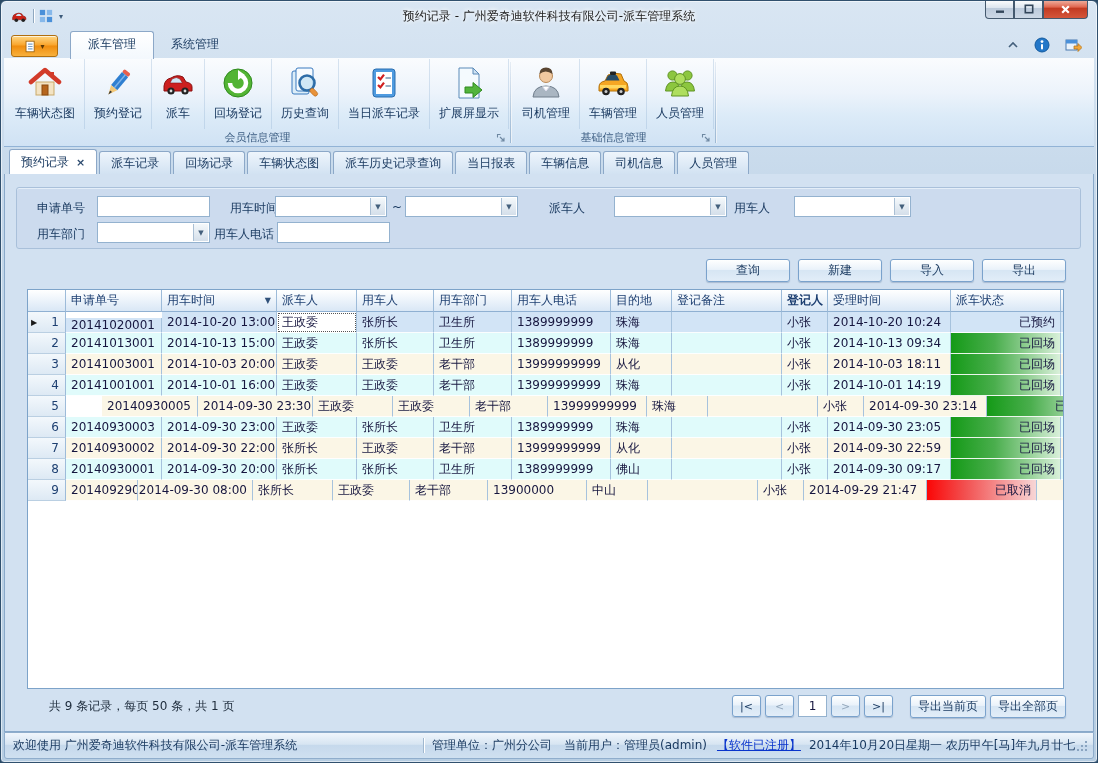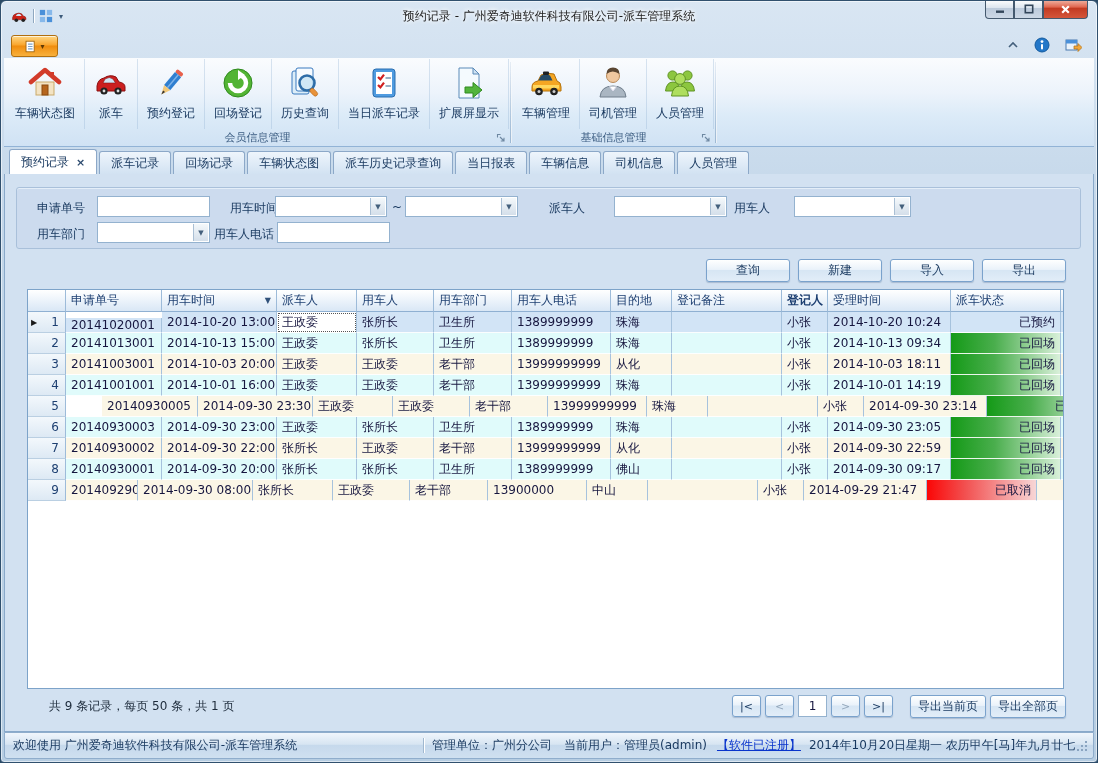--- a/index.html
+++ b/index.html
@@ -164,20 +164,24 @@
       <span class="icon">
         <svg width="13" height="13" viewBox="0 0 16 16">
             <rect x="2.5" y="1.5" width="10" height="13" fill="#fff" stroke="#9a5f08"></rect>
             <line x1="5" y1="5" x2="10.5" y2="5" stroke="#7da3c9" stroke-width="1.4"></line>
             <line x1="5" y1="8" x2="10.5" y2="8" stroke="#7da3c9" stroke-width="1.4"></line>
             <line x1="5" y1="11" x2="10.5" y2="11" stroke="#7da3c9" stroke-width="1.4"></line>
           </svg>
       </span>
       <span class="drop">▾</span>
     </div>
+    <div style="display:flex;align-items:flex-end;margin-left:12px;">
+        <div class="rtab active">派车管理</div>
+        <div class="rtab">系统管理</div>
+      </div>
     <div class="ribbon-right">
       <span class="icon">
           <svg width="12" height="8" viewBox="0 0 12 8">
             <path d="M2 6 L6 2 L10 6" stroke="#44607c" stroke-width="1.6" fill="none"></path>
           </svg>
         </span>
       <span class="icon">
           <svg width="16" height="16" viewBox="0 0 16 16">
             <circle cx="8" cy="8" r="7" fill="#2377c8" stroke="#135a9e"></circle>
             <circle cx="8" cy="4.6" r="1.4" fill="#fff"></circle>
@@ -204,43 +208,43 @@
                 <rect x="8" y="16" width="18" height="13" fill="#f3e3c3" stroke="#c9a96a"></rect>
                 <rect x="14" y="19" width="6" height="10" fill="#b5651d" stroke="#8a4a10"></rect>
                 <rect x="23" y="6" width="3" height="6" fill="#d23b2a"></rect>
               </svg>
             </span>
             <div class="rbtn-label">车辆状态图</div>
           </div>
           <div class="rbtn">
             <span class="icon">
               <svg viewBox="0 0 34 34" width="34" height="34">
-                <path d="M3 20 q1-7 7-8 q6-4 12-1 l3 5 q6 1 6 5 v4 h-28 z" fill="#cc1f1f" stroke="#8a1010"></path>
-                <path d="M11 13 q4.5-3 8 0 l2.5 4 h-12.5 z" fill="#cfe6f5" stroke="#8a1010" stroke-width=".6"></path>
-                <circle cx="10" cy="25" r="3.6" fill="#222"></circle>
-                <circle cx="24" cy="25" r="3.6" fill="#222"></circle>
-                <circle cx="10" cy="25" r="1.4" fill="#ddd"></circle>
-                <circle cx="24" cy="25" r="1.4" fill="#ddd"></circle>
-              </svg>
-            </span>
-            <div class="rbtn-label">派车</div>
-          </div>
-          <div class="rbtn">
-            <span class="icon">
-              <svg viewBox="0 0 34 34" width="34" height="34">
                 <g transform="rotate(40 17 17)">
                   <rect x="13" y="2" width="8" height="4" rx="1.5" fill="#e8604c"></rect>
                   <rect x="13" y="6" width="8" height="17" fill="#2f7fd0"></rect>
                   <rect x="16.6" y="6" width="1.4" height="17" fill="#7fb3e8"></rect>
                   <path d="M13 23 L17 32 L21 23 Z" fill="#f2c879"></path>
                   <path d="M15.7 27.8 L17 32 L18.3 27.8 Z" fill="#333"></path>
                 </g>
               </svg>
             </span>
             <div class="rbtn-label">预约登记</div>
+          </div>
+          <div class="rbtn">
+            <span class="icon">
+              <svg viewBox="0 0 34 34" width="34" height="34">
+                <path d="M3 20 q1-7 7-8 q6-4 12-1 l3 5 q6 1 6 5 v4 h-28 z" fill="#cc1f1f" stroke="#8a1010"></path>
+                <path d="M11 13 q4.5-3 8 0 l2.5 4 h-12.5 z" fill="#cfe6f5" stroke="#8a1010" stroke-width=".6"></path>
+                <circle cx="10" cy="25" r="3.6" fill="#222"></circle>
+                <circle cx="24" cy="25" r="3.6" fill="#222"></circle>
+                <circle cx="10" cy="25" r="1.4" fill="#ddd"></circle>
+                <circle cx="24" cy="25" r="1.4" fill="#ddd"></circle>
+              </svg>
+            </span>
+            <div class="rbtn-label">派车</div>
           </div>
           <div class="rbtn">
             <span class="icon">
               <svg viewBox="0 0 34 34" width="34" height="34">
                 <circle cx="17" cy="17" r="14" fill="#53b434"></circle>
                 <circle cx="17" cy="17" r="14" fill="none" stroke="#2f8a1e" stroke-width="1"></circle>
                 <path d="M17 9 a8 8 0 1 1 -8 8" fill="none" stroke="#fff" stroke-width="4.5" stroke-linecap="butt"></path>
                 <path d="M17 4 L17 14 L24 9 Z" fill="#fff"></path>
               </svg>
             </span>
@@ -289,42 +293,42 @@
             </svg>
           </span>
         </div>
       </div>
       <div class="rgroup-sep"></div>
       <div class="rgroup">
         <div class="rgroup-buttons">
           <div class="rbtn">
             <span class="icon">
               <svg viewBox="0 0 34 34" width="34" height="34">
+                <circle cx="17" cy="10" r="6.5" fill="#f0c8a0" stroke="#b88a5a"></circle>
+                <path d="M10.5 8 q6-5 13 0 q0-6.5-6.5-6.5 q-6.5 0-6.5 6.5z" fill="#5a4632"></path>
+                <path d="M4 31 q1-11 13-11 q12 0 13 11 z" fill="#aab6c2" stroke="#707e8c"></path>
+                <path d="M13.5 20.5 l3.5 4.5 3.5-4.5" fill="#fff" stroke="#dde"></path>
+              </svg>
+            </span>
+            <div class="rbtn-label">司机管理</div>
+          </div>
+          <div class="rbtn">
+            <span class="icon">
+              <svg viewBox="0 0 34 34" width="34" height="34">
                 <path d="M3 21 q0-5 6-6 l3-6 q6-3 13-1 l3 7 q4 1 4 6 v4 h-29 z" fill="#f5a623" stroke="#b4720a"></path>
                 <path d="M12 9.5 q5-2 9 0 l2.5 5 h-14 z" fill="#274b66"></path>
                 <rect x="14" y="5.5" width="6" height="3.5" rx="1" fill="#222"></rect>
                 <rect x="4" y="19" width="26" height="3.5" fill="#ffd75e"></rect>
                 <circle cx="10" cy="25.5" r="3.8" fill="#222"></circle>
                 <circle cx="25" cy="25.5" r="3.8" fill="#222"></circle>
                 <circle cx="10" cy="25.5" r="1.5" fill="#ccc"></circle>
                 <circle cx="25" cy="25.5" r="1.5" fill="#ccc"></circle>
               </svg>
             </span>
             <div class="rbtn-label">车辆管理</div>
-          </div>
-          <div class="rbtn">
-            <span class="icon">
-              <svg viewBox="0 0 34 34" width="34" height="34">
-                <circle cx="17" cy="10" r="6.5" fill="#f0c8a0" stroke="#b88a5a"></circle>
-                <path d="M10.5 8 q6-5 13 0 q0-6.5-6.5-6.5 q-6.5 0-6.5 6.5z" fill="#5a4632"></path>
-                <path d="M4 31 q1-11 13-11 q12 0 13 11 z" fill="#aab6c2" stroke="#707e8c"></path>
-                <path d="M13.5 20.5 l3.5 4.5 3.5-4.5" fill="#fff" stroke="#dde"></path>
-              </svg>
-            </span>
-            <div class="rbtn-label">司机管理</div>
           </div>
           <div class="rbtn">
             <span class="icon">
               <svg viewBox="0 0 34 34" width="34" height="34">
                 <circle cx="9.5" cy="9.5" r="4.6" fill="#8cc63f" stroke="#5f9424"></circle>
                 <circle cx="24.5" cy="9.5" r="4.6" fill="#8cc63f" stroke="#5f9424"></circle>
                 <path d="M2.5 25 q1-9 7.5-9 q6.5 0 7.5 9 z" fill="#8cc63f" stroke="#5f9424"></path>
                 <path d="M16.5 25 q1-9 7.5-9 q6.5 0 7.5 9 z" fill="#8cc63f" stroke="#5f9424"></path>
                 <circle cx="17" cy="13" r="5.4" fill="#aede5e" stroke="#5f9424"></circle>
                 <path d="M8.5 30 q1-10 8.5-10 q7.5 0 8.5 10 z" fill="#aede5e" stroke="#5f9424"></path>
@@ -769,21 +773,21 @@
             </div>
             <div class="gc gc-fill"></div>
           </div>
           <div class="grow cream">
             <div class="gc rowhdr" style="width: 38px;">
               <span>9</span>
             </div>
             <div class="gc" style="width: 72px;">
               <span>20140929002</span>
             </div>
-            <div class="gc" style="width: 115px;">
+            <div class="gc" style="width: 115px; justify-content: flex-end;">
               <span>2014-09-30 08:00</span>
             </div>
             <div class="gc" style="width: 80px;">
               <span>张所长</span>
             </div>
             <div class="gc" style="width: 77px;">
               <span>王政委</span>
             </div>
             <div class="gc" style="width: 78px;">
               <span>老干部</span>

